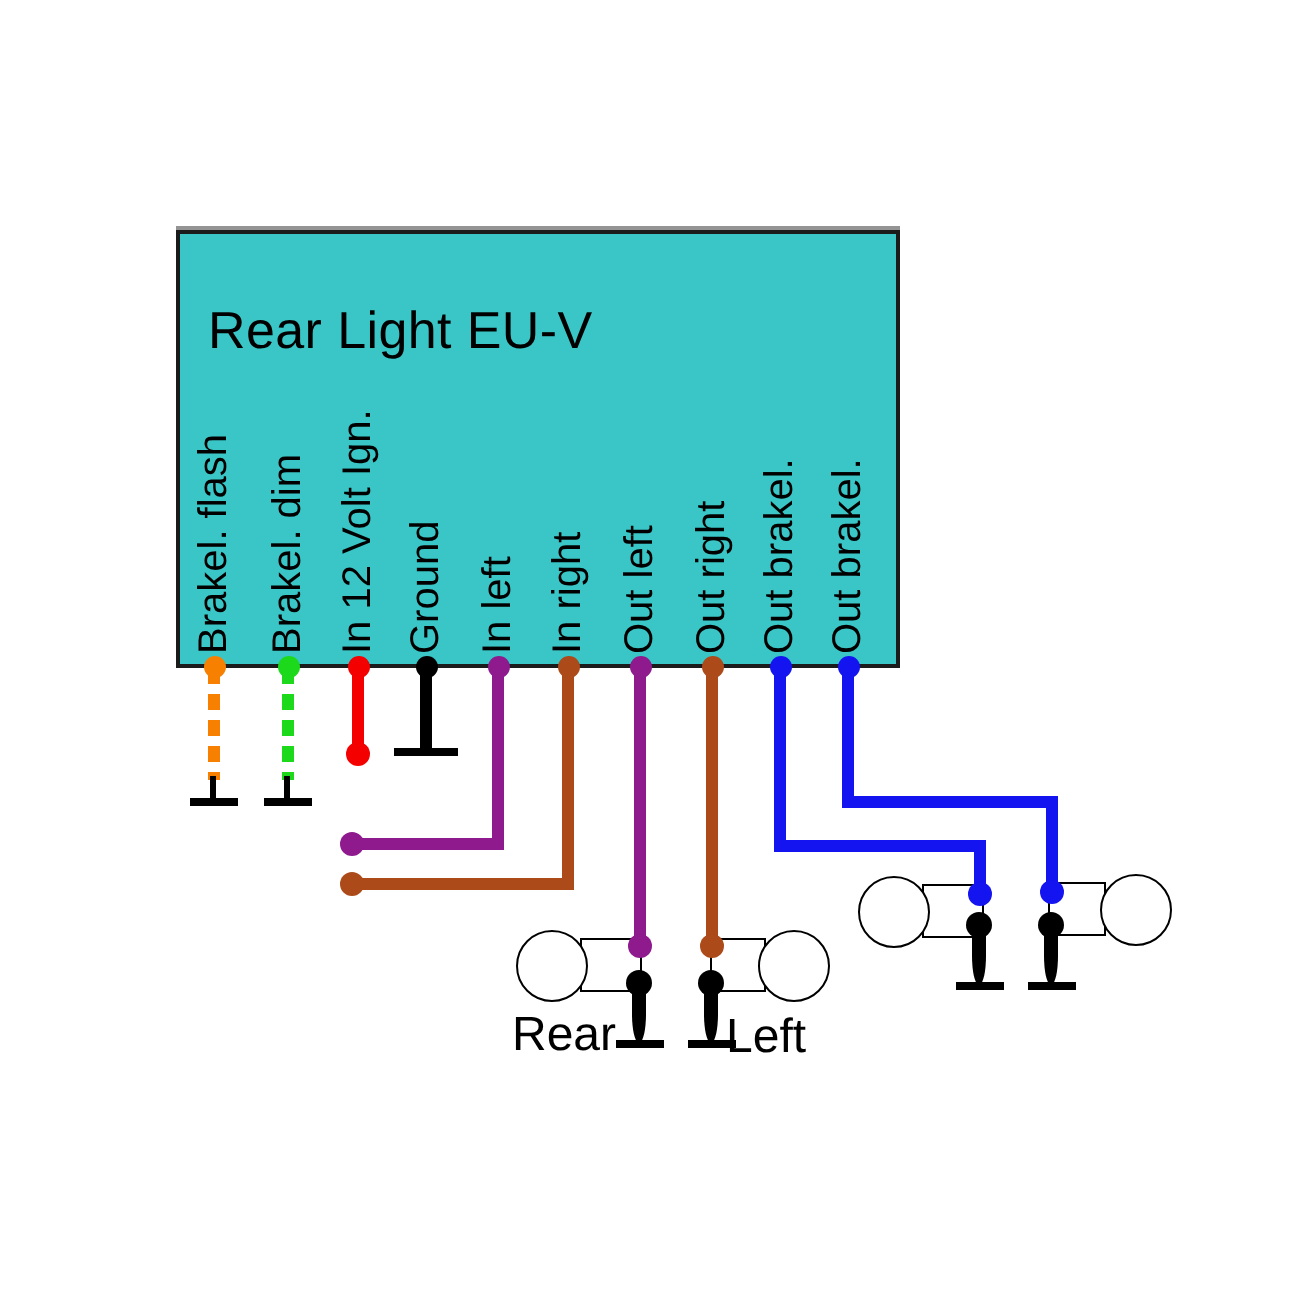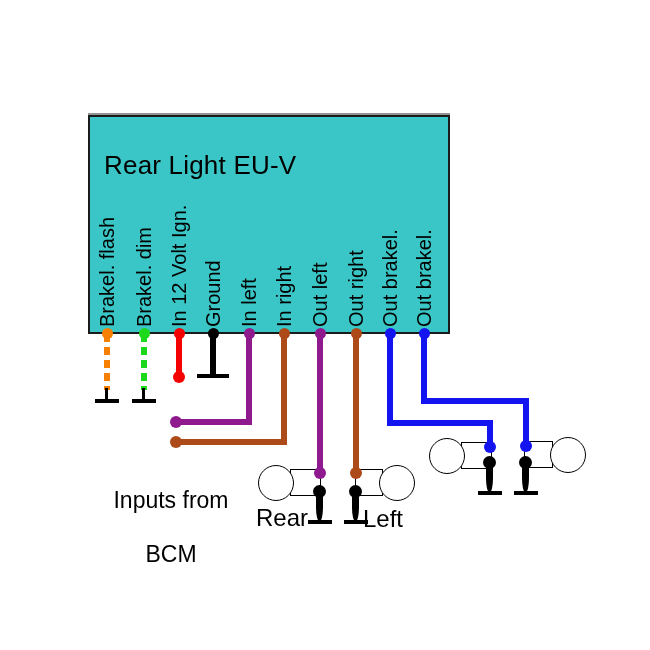--- a/index.html
+++ b/index.html
@@ -168,20 +168,16 @@
     <div class="abs wire-v" style="left:421px; top:333px; height:71px"></div>
     <div class="abs wire-h" style="left:421px; top:398px; width:108px"></div>
     <div class="abs wire-v" style="left:523px; top:398px; height:51px"></div>
     <div class="abs wire-dot" style="left:520px; top:440px"></div>
     <div class="abs post-dot" style="left:519px; top:456px"></div>
     <div class="abs blk post" style="left:522px; top:461px; height:31px"></div>
     <div class="abs blk g-bar" style="left:514px; top:491px; width:24px"></div>
     <div class="abs pin-dot" style="left:419px"></div>
   </div>
 
-  <div class="abs caption-2line" style="left:95px; top:460px; width:152px">
-    <span>Inputs from</span><br>
-    <span>BCM</span>
-  </div>
   <div class="abs caption" style="left:256px; top:504px">Rear</div>
   <div class="abs caption" style="left:363px; top:505px">Left</div>
 
 </div>
 
 </body></html>

